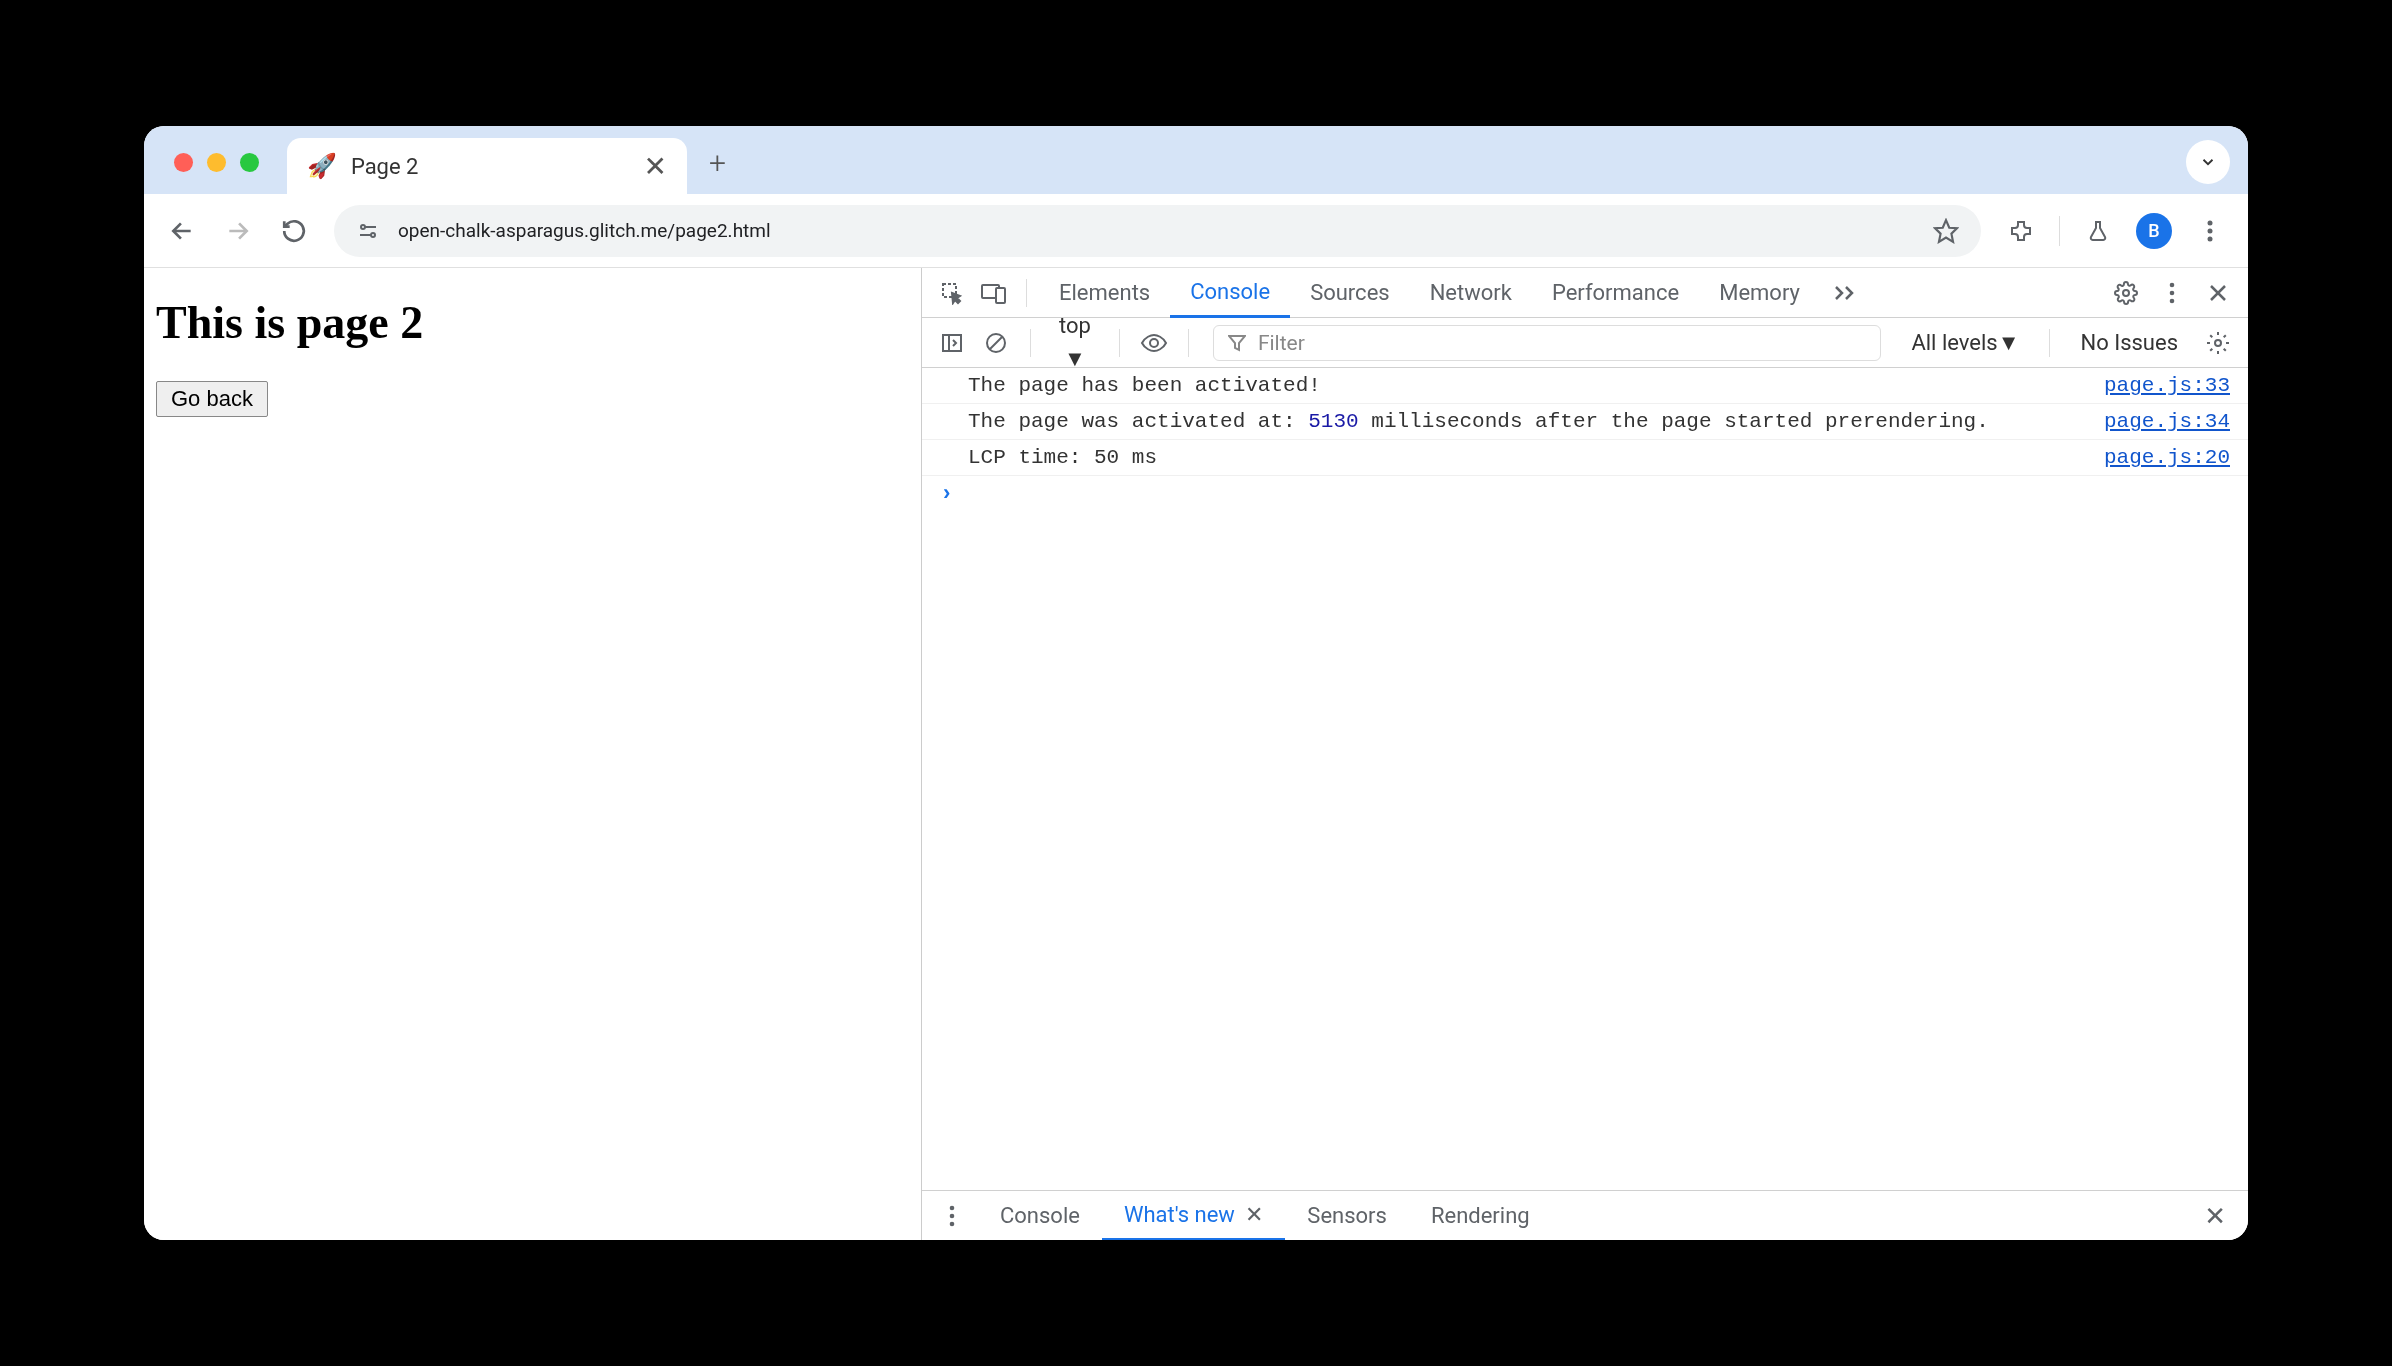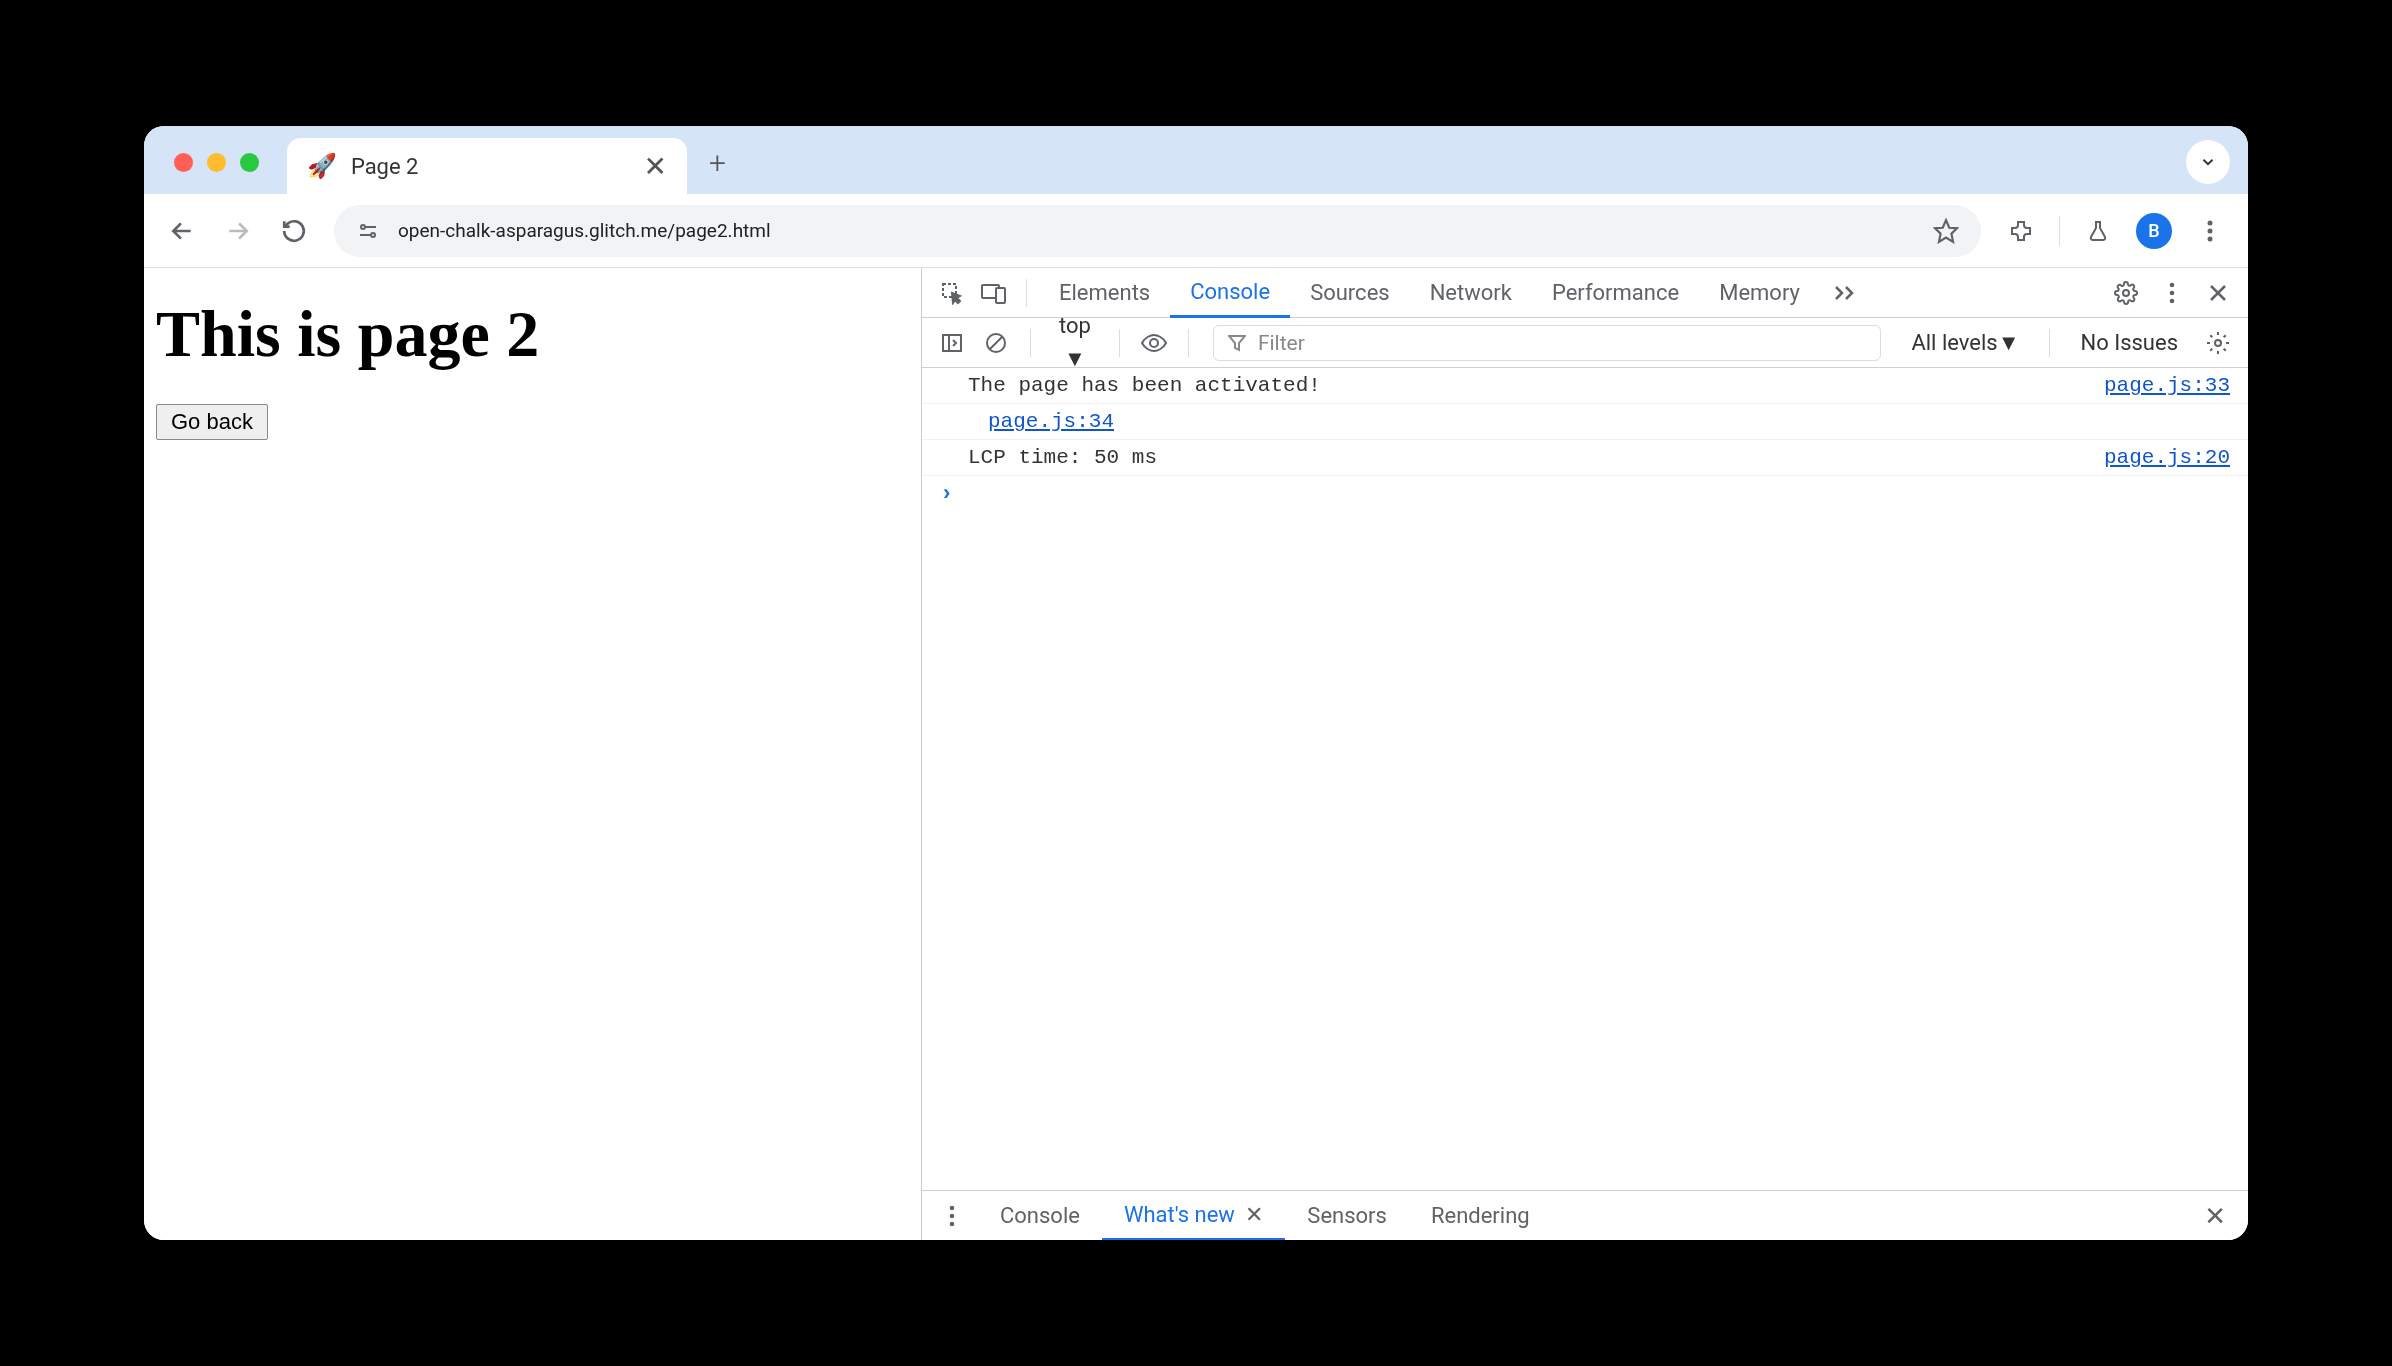--- a/index.html
+++ b/index.html
@@ -133,21 +133,21 @@
       overflow: hidden;
     }
     .page-content {
       width: 778px;
       background: #fff;
       padding: 28px 12px;
       border-right: 1px solid #ccc;
     }
     .page-content h1 {
       font-family: Georgia, "Times New Roman", serif;
-      font-size: 66px;
+      font-size: 46px;
       font-weight: bold;
       margin-bottom: 32px;
     }
     .page-content p {
       font-family: Georgia, "Times New Roman", serif;
       font-size: 25px;
       margin-bottom: 30px;
     }
     .go-back-btn {
       font-family: Arial, sans-serif;
@@ -477,20 +477,21 @@
         </div>
       </div>
 
       <div class="console-output" id="console-output">
 
       <div class="log-line">
             <span class="log-msg">The page has been activated!</span>
             <span class="log-src">page.js:33</span>
           </div>
           <div class="log-line">
+            <span class="log-msg">The page was activated at: <span class="num">5130</span>  milliseconds after the page started prerendering.</span>
             <span class="log-src">page.js:34</span>
           </div>
           <div class="log-line">
             <span class="log-msg">LCP time: 50 ms</span>
             <span class="log-src">page.js:20</span>
           </div>
           <div class="prompt-line">
             <span class="prompt">›</span>
           </div>
         </div>

